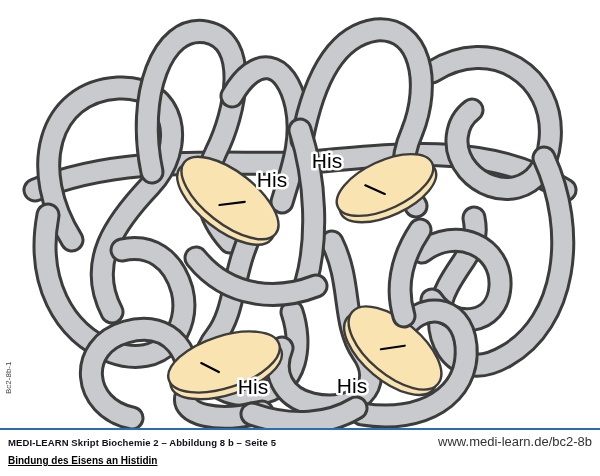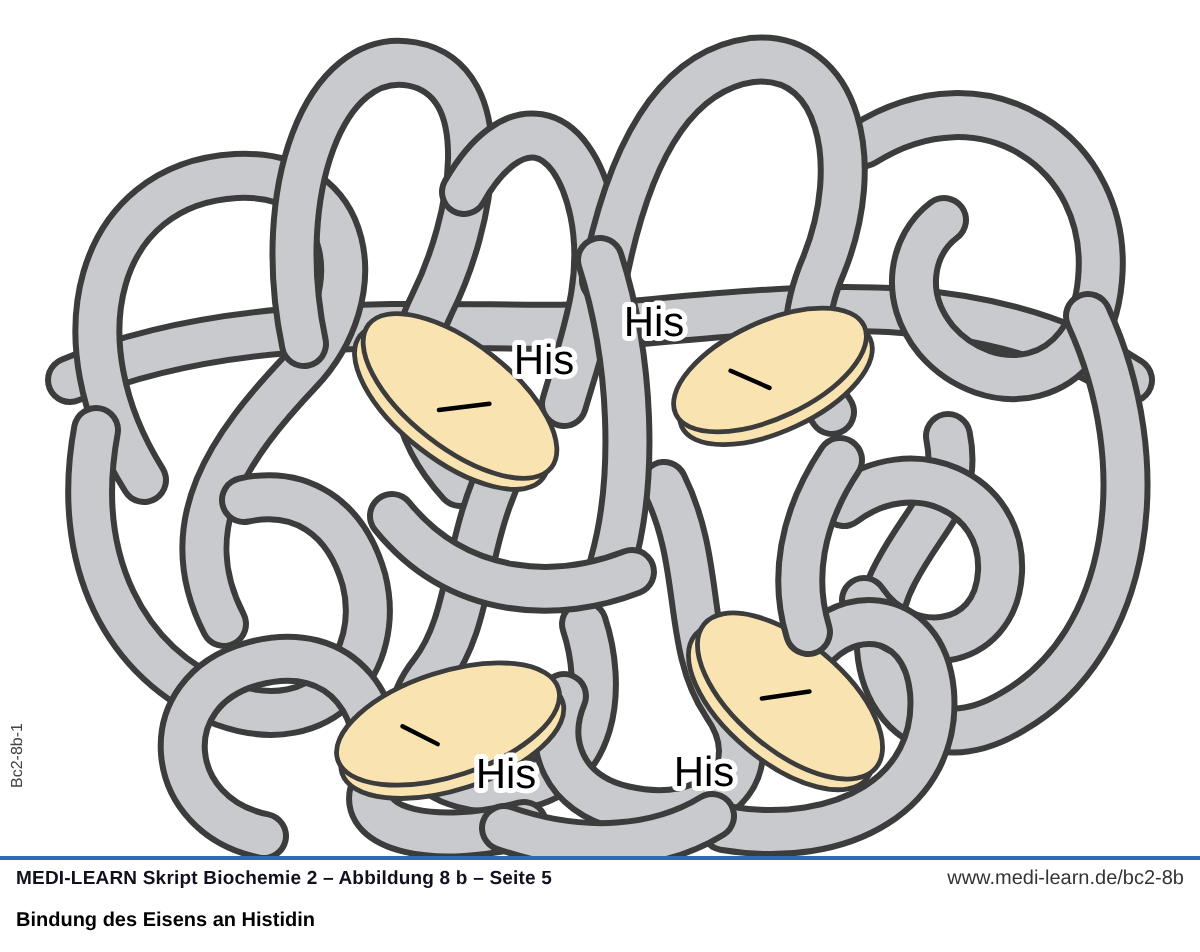--- a/index.html
+++ b/index.html
@@ -13,22 +13,22 @@
   .heme{fill:var(--heme-fill,#f9e3b1);stroke:var(--heme-outline,#3c3c3c);stroke-width:2.4;}
   .bond{stroke:#000;stroke-width:2.2;stroke-linecap:round;}
   .his{
     font-family:"Liberation Sans",sans-serif;font-size:21px;font-weight:500;fill:#000;
     paint-order:stroke;stroke:#ffffff;stroke-width:5;stroke-linejoin:round;text-anchor:middle;
   }
   .footer{position:absolute;left:0;top:428px;width:600px;height:48px;background:#fff;}
   .rule{position:absolute;top:0;left:0;width:100%;height:2px;background:var(--rule-blue,#2a6db5);}
   .meta{position:absolute;top:6px;left:8px;right:8px;display:flex;justify-content:space-between;align-items:baseline;}
   .src{font-size:9.5px;font-weight:bold;color:#10101e;letter-spacing:.1px;}
-  .url{font-size:10px;color:#333;}
-  .caption{position:absolute;top:27px;left:8px;font-size:10px;font-weight:bold;color:#000;}
+  .url{font-size:13px;color:#333;}
+  .caption{position:absolute;top:27px;left:8px;font-size:10px;font-weight:bold;color:#000;text-decoration:underline;}
   .figcode{
     position:absolute;left:4px;top:394px;font-size:8px;color:#444;
     transform:rotate(-90deg);transform-origin:left top;white-space:nowrap;
   }
 </style>
 </head>
 <body>
 
 <div class="stage">
 

